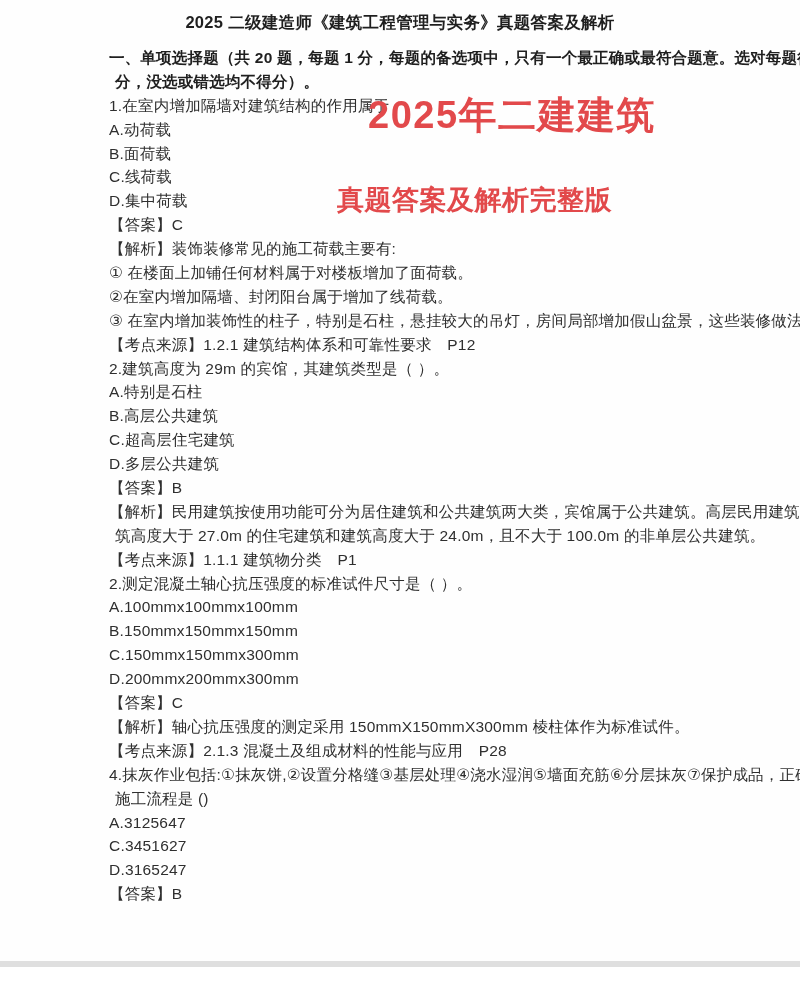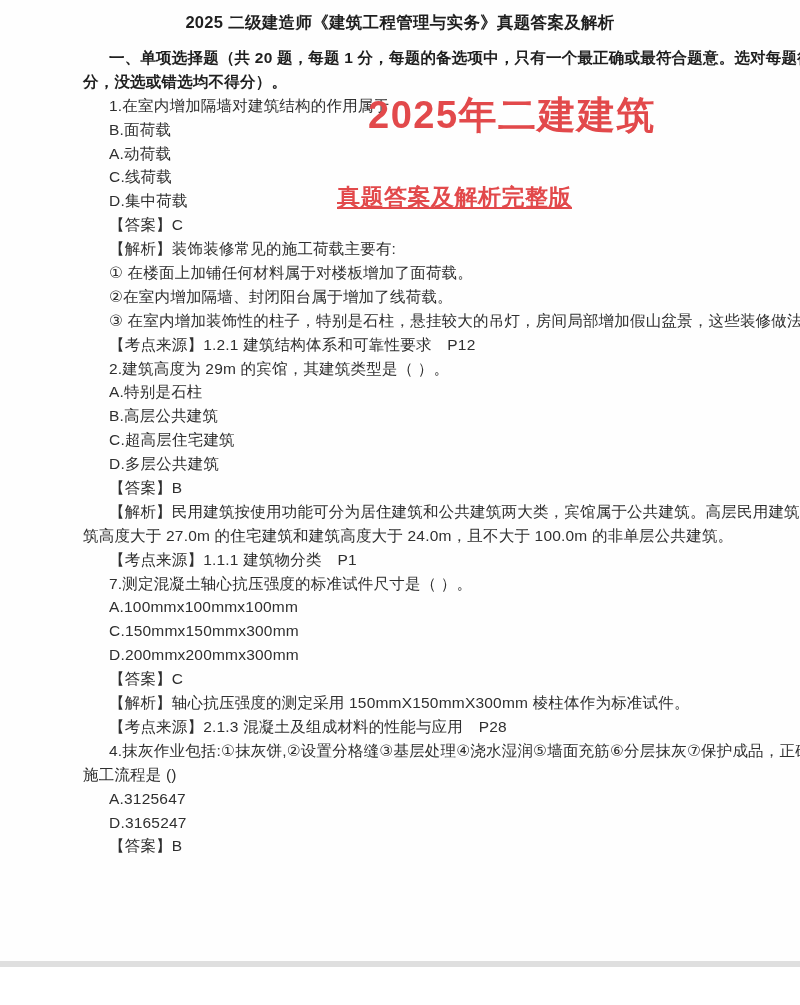--- a/index.html
+++ b/index.html
@@ -20,21 +20,21 @@
     margin-bottom: 15px;
     text-align: center;
     font-size: 16.5px;
     line-height: 18px;
     font-weight: 700;
     color: #1f1f1f;
     letter-spacing: 0.3px;
   }
   .doc-lines { width: 800px; }
   .line {
-    padding-left: 83px;
+    padding-left: 115px;
     padding-right: 40px;
     font-size: 15.5px;
     line-height: 23.9px;
     height: 23.9px;
     color: #2f2f2f;
     white-space: nowrap;
     letter-spacing: 0.2px;
   }
   .line.para { padding-left: 109px; }
   .line.bold { font-weight: 700; color: #1f1f1f; }
@@ -44,71 +44,72 @@
     white-space: nowrap;
     z-index: 5;
   }
   .wm-1 {
     left: 368px; top: 90px;
     font-size: 38px;
     letter-spacing: 1.5px;
   }
   .wm-2 {
     left: 337px; top: 182px;
-    font-size: 23px;
+    font-size: 27px;
     letter-spacing: 0.5px;
-    text-decoration: underline;
   }
   .footer-bar {
     position: absolute;
     left: 0; bottom: 0;
     width: 800px; height: 6px;
     background: #dfdfdf;
   }
 </style>
 </head>
 <body>
 
 <div class="page" style="background: rgb(254, 254, 254);">
 
   <div class="doc-title">2025 二级建造师《建筑工程管理与实务》真题答案及解析</div>
 
   <div class="doc-lines" id="doc-lines">
       <div class="line para bold">一、单项选择题（共 20 题，每题 1 分，每题的备选项中，只有一个最正确或最符合题意。选对每题得 1</div>
       <div class="line bold">分，没选或错选均不得分）。</div>
       <div class="line para">1.在室内增加隔墙对建筑结构的作用属于</div>
+      <div class="line para">A.动荷载</div>
       <div class="line para">B.面荷载</div>
-      <div class="line para">A.动荷载</div>
       <div class="line para">C.线荷载</div>
       <div class="line para">D.集中荷载</div>
       <div class="line para">【答案】C</div>
       <div class="line para">【解析】装饰装修常见的施工荷载主要有:</div>
       <div class="line para">① 在楼面上加铺任何材料属于对楼板增加了面荷载。</div>
       <div class="line para">②在室内增加隔墙、封闭阳台属于增加了线荷载。</div>
       <div class="line para">③ 在室内增加装饰性的柱子，特别是石柱，悬挂较大的吊灯，房间局部增加假山盆景，这些装修做法就是</div>
       <div class="line para">【考点来源】1.2.1 建筑结构体系和可靠性要求　P12</div>
       <div class="line para">2.建筑高度为 29m 的宾馆，其建筑类型是（ ）。</div>
       <div class="line para">A.特别是石柱</div>
       <div class="line para">B.高层公共建筑</div>
       <div class="line para">C.超高层住宅建筑</div>
       <div class="line para">D.多层公共建筑</div>
       <div class="line para">【答案】B</div>
       <div class="line para">【解析】民用建筑按使用功能可分为居住建筑和公共建筑两大类，宾馆属于公共建筑。高层民用建筑：建</div>
       <div class="line">筑高度大于 27.0m 的住宅建筑和建筑高度大于 24.0m，且不大于 100.0m 的非单层公共建筑。</div>
       <div class="line para">【考点来源】1.1.1 建筑物分类　P1</div>
-      <div class="line para">7.测定混凝土轴心抗压强度的标准试件尺寸是（ ）。</div>
+      <div class="line para">2.测定混凝土轴心抗压强度的标准试件尺寸是（ ）。</div>
       <div class="line para">A.100mmx100mmx100mm</div>
+      <div class="line para">B.150mmx150mmx150mm</div>
       <div class="line para">C.150mmx150mmx300mm</div>
       <div class="line para">D.200mmx200mmx300mm</div>
       <div class="line para">【答案】C</div>
       <div class="line para">【解析】轴心抗压强度的测定采用 150mmX150mmX300mm 棱柱体作为标准试件。</div>
       <div class="line para">【考点来源】2.1.3 混凝土及组成材料的性能与应用　P28</div>
       <div class="line para">4.抹灰作业包括:①抹灰饼,②设置分格缝③基层处理④浇水湿润⑤墙面充筋⑥分层抹灰⑦保护成品，正确的</div>
       <div class="line">施工流程是 ()</div>
       <div class="line para">A.3125647</div>
+      <div class="line para">C.3451627</div>
       <div class="line para">D.3165247</div>
       <div class="line para">【答案】B</div>
     </div>
 
   <div class="watermark wm-1" style="color: rgb(226, 73, 75);">2025年二建建筑</div>
 
   <div class="watermark wm-2" style="color: rgb(226, 73, 75);">真题答案及解析完整版</div>
 
   <div class="footer-bar" style="background: rgb(223, 223, 223);"></div>
 

